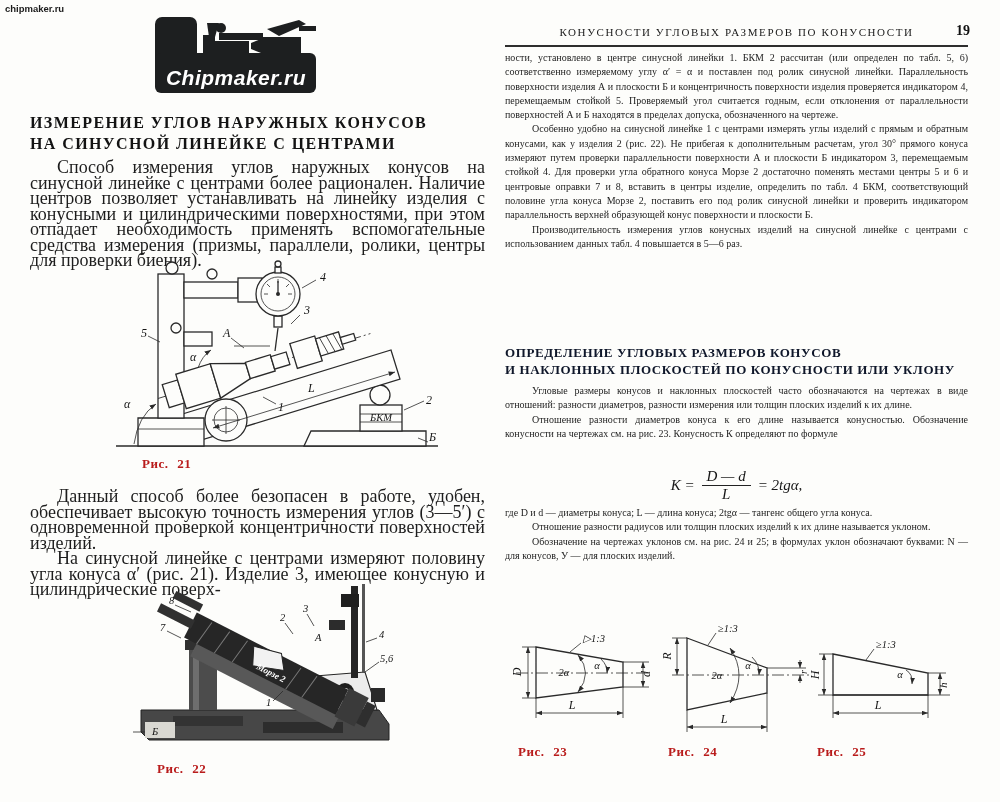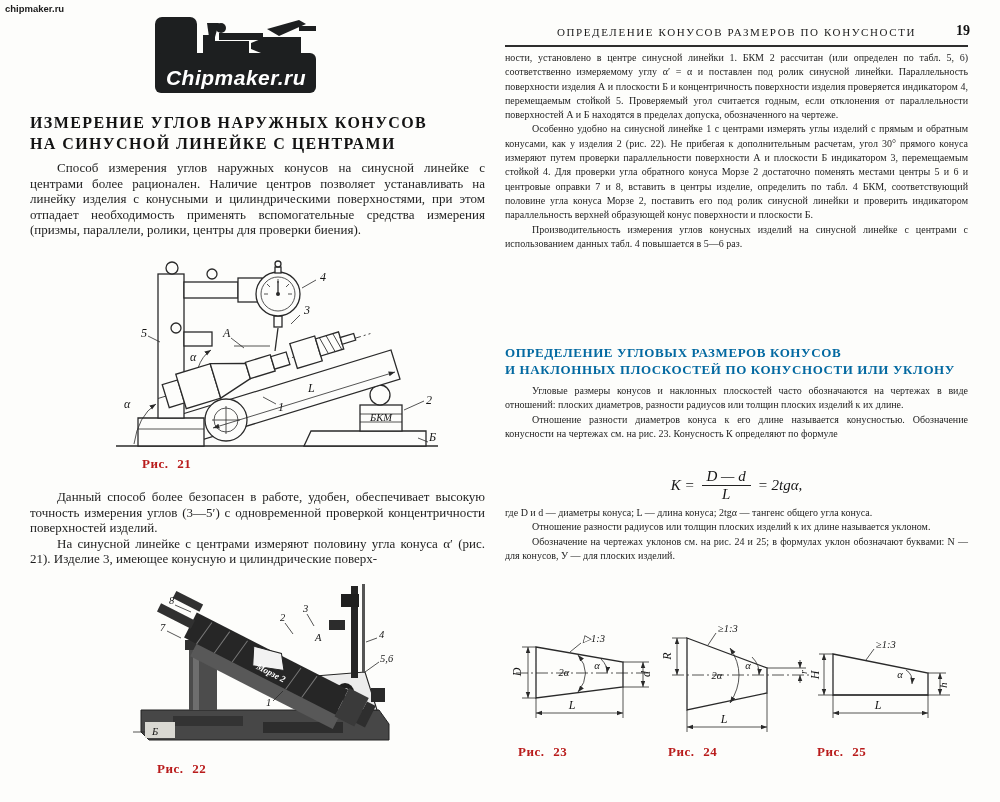--- a/index.html
+++ b/index.html
@@ -11,36 +11,36 @@
   .abs{position:absolute;}
   .watermark{
     left:5px;top:3px;font:bold 9.5px "Liberation Sans", sans-serif;color:#1a1a1a;
     text-decoration:none;
   }
   
   .lc-heading{
     left:30px;top:112px;width:456px;
     font:bold 16px/21px "Liberation Serif", serif;letter-spacing:1.4px;color:#131313;
   }
-  .lc-text{left:30px;width:455px;font-size:13px;line-height:15.5px;text-align:justify;}
+  .lc-text{left:30px;width:455px;font-size:18px;line-height:15.5px;text-align:justify;}
   .rc-text{left:505px;width:463px;font-size:10px;line-height:14.3px;text-align:justify;}
   .bodytext p{margin:0;text-indent:27px;}
   .bodytext p.noindent{text-indent:0;}
   .running-head{
     left:505px;top:26px;width:463px;text-align:center;
     font:11px "Liberation Serif", serif;letter-spacing:1.6px;color:#1a1a1a;
   }
   .page-num{
     left:940px;top:23px;width:30px;text-align:right;
     font:bold 14px "Liberation Serif", serif;color:#111;
   }
   .head-rule{left:505px;top:45px;width:463px;height:2px;background:#2e2e2e;}
   .section-heading{
     left:505px;top:344px;width:463px;
-    font:bold 13px/17px "Liberation Serif", serif;letter-spacing:0.6px;color:#0369a1;
+    font:bold 13px/17px "Liberation Serif", serif;letter-spacing:0.6px;color:#0f172a;
   }
   .caption{
     position:absolute;font:bold 13px "Liberation Serif", serif;
     word-spacing:5px;letter-spacing:0.5px;color:#b91c1c;
   }
   
   .formula{
     left:505px;top:466px;width:463px;height:38px;
     display:flex;justify-content:center;align-items:center;gap:7px;
     font:italic 15px "Liberation Serif", serif;color:#161616;
@@ -70,21 +70,21 @@
     <rect x="70" y="20" width="44" height="7"></rect>
     <circle cx="72" cy="15" r="5"></circle>
     <polygon points="112,24 152,24 152,44 112,44"></polygon>
     <polygon points="118,16 150,7 157,11 130,23"></polygon>
     <rect x="150" y="13" width="17" height="5"></rect>
     <polygon points="102,30 112,26 112,40 102,36"></polygon>
   </g>
   <text x="87" y="72" text-anchor="middle" fill="#ffffff" style="font:bold italic 21px 'Liberation Sans', sans-serif;letter-spacing:0.5px;">Chipmaker.ru</text>
 </svg>
 
-<div class="abs running-head">ОПРЕДЕЛЕНИЕ КОНУСОВ РАЗМЕРОВ ПО КОНУСНОСТИ</div>
+<div class="abs running-head">КОНУСНОСТИ УГЛОВЫХ РАЗМЕРОВ ПО КОНУСНОСТИ</div>
 <div class="abs page-num">19</div>
 <div class="abs head-rule"></div>
 
 <div class="abs lc-heading">
   <div>ИЗМЕРЕНИЕ УГЛОВ НАРУЖНЫХ КОНУСОВ</div>
   <div>НА СИНУСНОЙ ЛИНЕЙКЕ С ЦЕНТРАМИ</div>
 </div>
 
 <div class="abs lc-text bodytext" style="top:160px;">
   <p>Способ измерения углов наружных конусов на синусной линейке с центрами более рационален. Наличие центров позволяет устанавливать на линейку изделия с конусными и цилиндрическими поверхностями, при этом отпадает необходимость применять вспомогательные средства измерения (призмы, параллели, ролики, центры для проверки биения).</p>
@@ -232,21 +232,21 @@
   <p>Особенно удобно на синусной линейке 1 с центрами измерять углы изделий с прямым и обратным конусами, как у изделия 2 (рис. 22). Не прибегая к дополнительным расчетам, угол 30° прямого конуса измеряют путем проверки параллельности поверхности А и плоскости Б индикатором 3, перемещаемым стойкой 4. Для проверки угла обратного конуса Морзе 2 достаточно поменять местами центры 5 и 6 и центровые оправки 7 и 8, вставить в центры изделие, определить по табл. 4 БКМ, соответствующий половине угла конуса Морзе 2, поставить его под ролик синусной линейки и проверить индикатором параллельность верхней образующей конус поверхности и плоскости Б.</p>
   <p>Производительность измерения углов конусных изделий на синусной линейке с центрами с использованием данных табл. 4 повышается в 5—6 раз.</p>
 </div>
 
 <div class="abs section-heading">
   <div>ОПРЕДЕЛЕНИЕ УГЛОВЫХ РАЗМЕРОВ КОНУСОВ</div>
   <div>И НАКЛОННЫХ ПЛОСКОСТЕЙ ПО КОНУСНОСТИ ИЛИ УКЛОНУ</div>
 </div>
 
 <div class="abs rc-text bodytext" style="top:384px;">
-  <p>Угловые размеры конусов и наклонных плоскостей часто обозначаются на чертежах в виде отношений: плоских диаметров, разности радиусов или толщин плоских изделий к их длине.</p>
+  <p>Угловые размеры конусов и наклонных плоскостей часто обозначаются на чертежах в виде отношений: разности диаметров, разности измерения или толщин плоских изделий к их длине.</p>
   <p>Отношение разности диаметров конуса к его длине называется конусностью. Обозначение конусности на чертежах см. на рис. 23. Конусность К определяют по формуле</p>
 </div>
 
 <div class="abs formula">
   <span>K =</span>
   <span class="frac">
     <span class="num">D — d</span>
     <span class="den">L</span>
   </span>
   <span>= 2tgα,</span>

